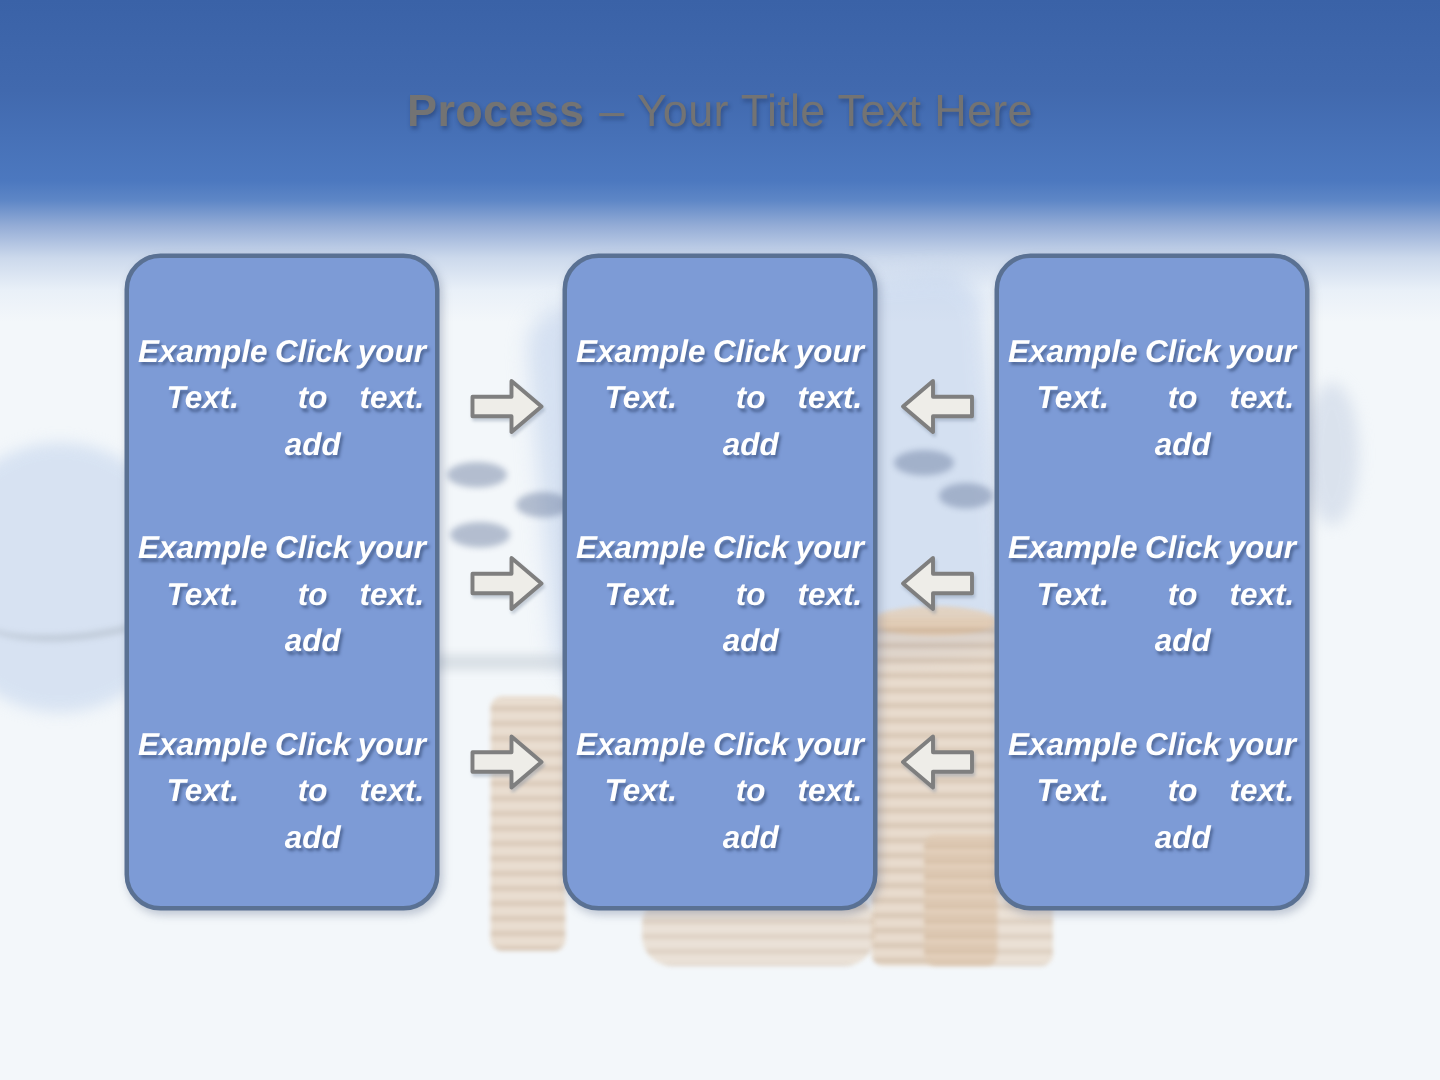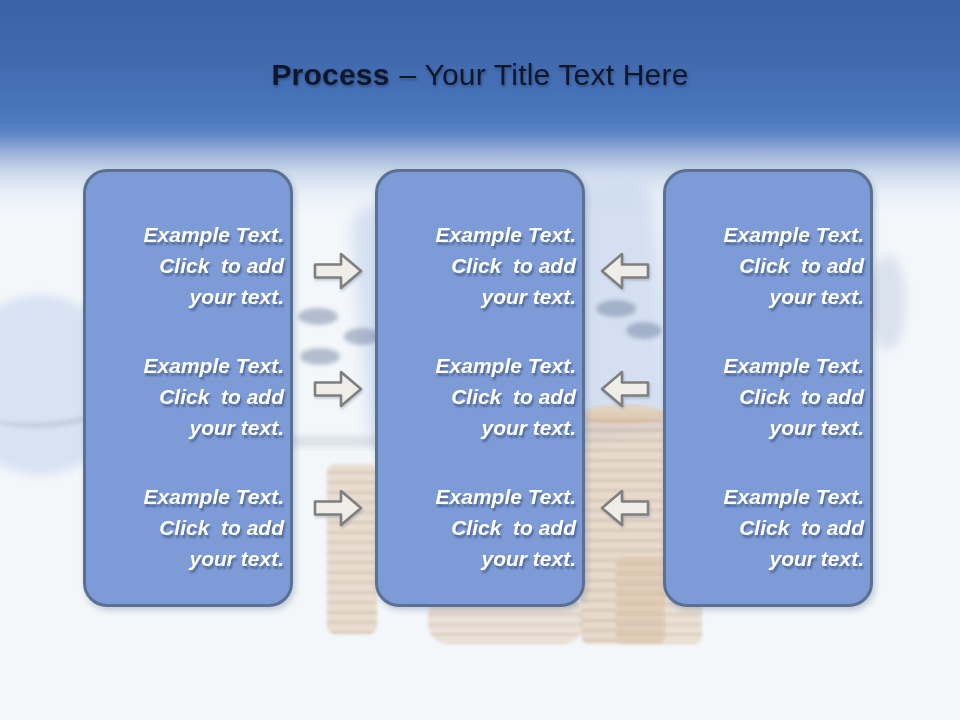--- a/index.html
+++ b/index.html
@@ -11,21 +11,21 @@
   
   .header-band{
     position:absolute;left:0;top:0;width:960px;height:215px;
     background:linear-gradient(180deg,
       #3a62a7 0%, #4169ae 28%, #4c78bf 56%, #5d86c6 62%,
       #94acd6 70%, #ccd9ec 80%, #e9f0f8 90%, rgba(243,247,250,0) 100%);
   }
   
   .title{
     position:absolute;left:0;top:55px;width:960px;height:40px;
-    text-align:center;color:#0f172a;font-size:30px;line-height:40px;
+    text-align:center;color:#737373;font-size:30px;line-height:40px;
     text-shadow:1px 2px 3px rgba(25,45,85,0.45);
     white-space:pre;letter-spacing:0.2px;
   }
   .title .bold{font-weight:bold;}
   .title .rest{font-weight:normal;margin-left:10px;}
   
   .decor{position:absolute;z-index:1;pointer-events:none;}
   .bowl{
     left:-45px;top:295px;width:170px;height:180px;border-radius:50%;
     background:#cedcf0;opacity:.75;filter:blur(5px);
@@ -71,21 +71,21 @@
     position:absolute;z-index:3;top:169px;width:210px;height:438px;
     box-sizing:border-box;
     background:#7d9bd6;border:3px solid #5a7193;border-radius:24px;
     box-shadow:2px 3px 6px rgba(95,110,140,0.35);
     display:flex;flex-direction:column;
     padding:47px 6px 38px 6px;row-gap:38px;
   }
   .box-1{left:83px;}
   .box-2{left:375px;}
   .box-3{left:663px;}
-  .tblock{height:93px;display:flex;flex-direction:column;justify-content:center;align-items:flex-end;}
+  .tblock{height:93px;display:flex;flex-direction:row;justify-content:center;}
   .tline{
     text-align:center;color:#ffffff;font-style:italic;font-weight:600;
     font-size:21px;line-height:31px;white-space:pre-wrap;
     text-shadow:1.5px 2.5px 2px rgba(52,74,115,0.6);
   }
   
   .arrow{
     position:absolute;z-index:2;width:52px;height:42px;
     filter:drop-shadow(1px 2px 1px rgba(110,125,150,0.35));
   }

